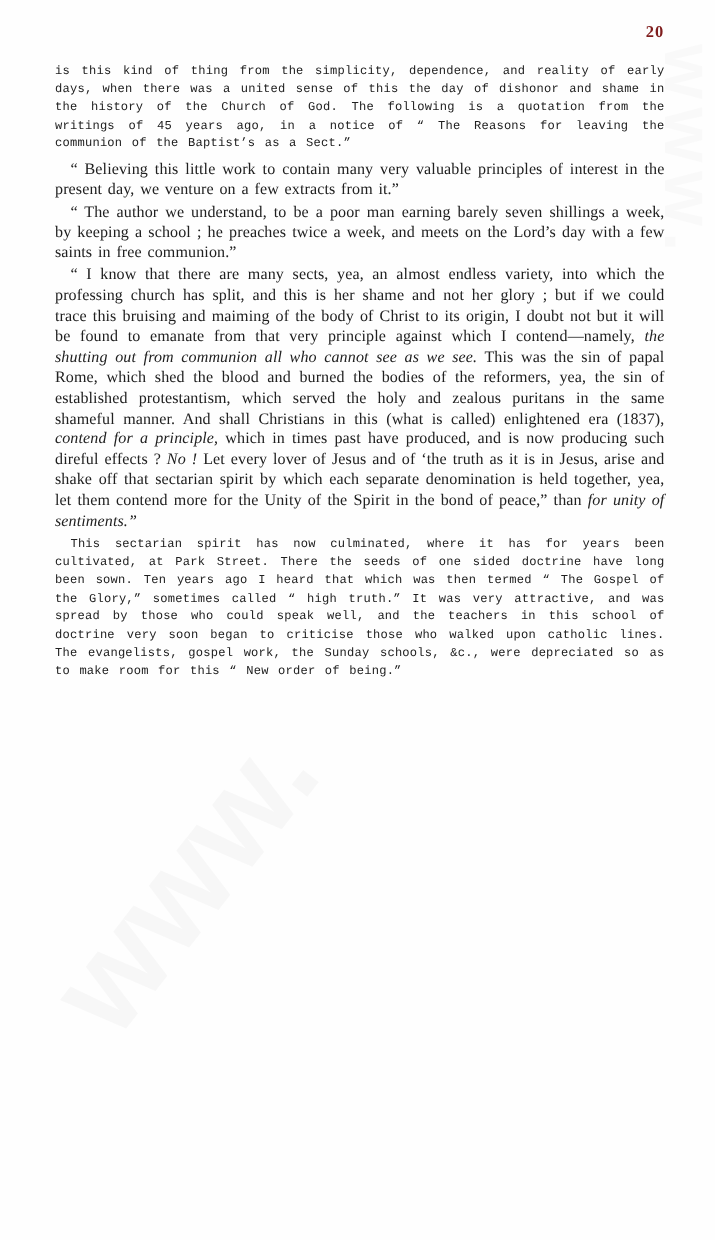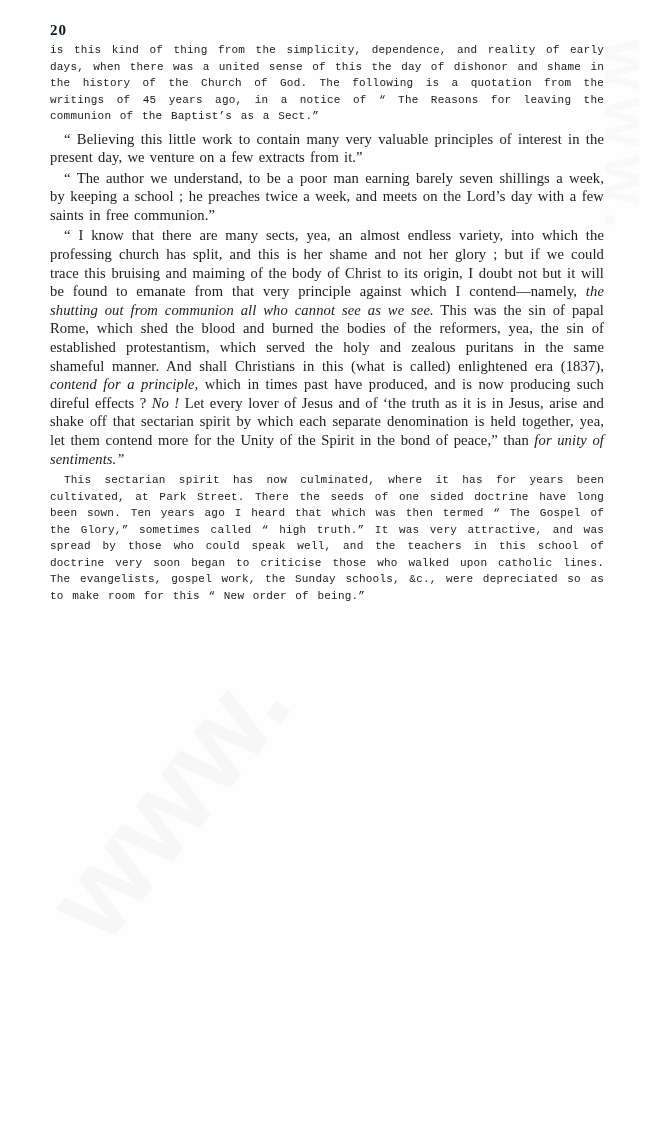--- a/index.html
+++ b/index.html
@@ -17,25 +17,25 @@
   }
   .scan-page {
     position: relative;
     width: 650px;
     height: 1127px;
     background: #fefefe;
     box-sizing: border-box;
     padding: 22px 46px 0 50px;
   }
   .page-number {
-    text-align: left;
+    text-align: right;
     font-size: 15px;
     letter-spacing: 1px;
-    color: #0f172a;
-    margin-bottom: 3px;
+    color: #7f1d1d;
+    margin-bottom: 18px;
     font-weight: bold;
   }
   .page-body p {
     margin: 0;
     text-align: justify;
     color: #202020;
   }
   p.main {
     font-size: 11px;
     line-height: 1.5;

